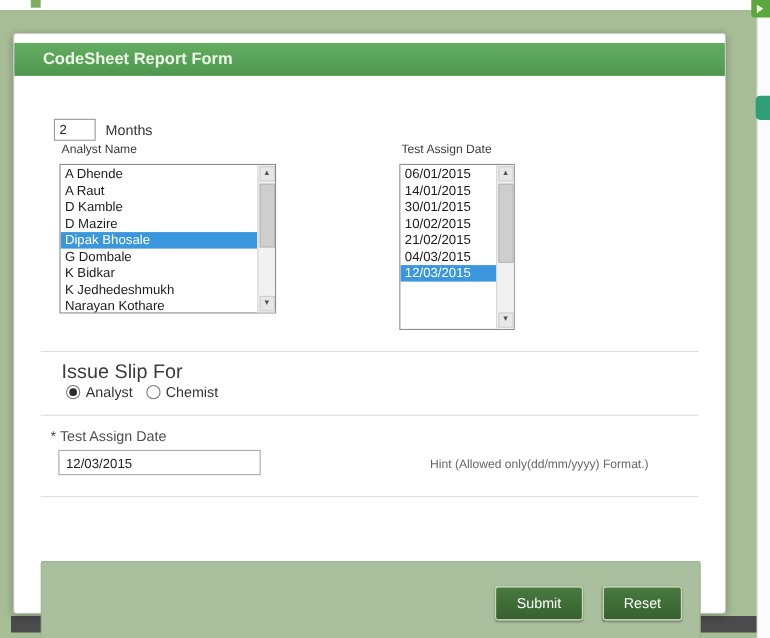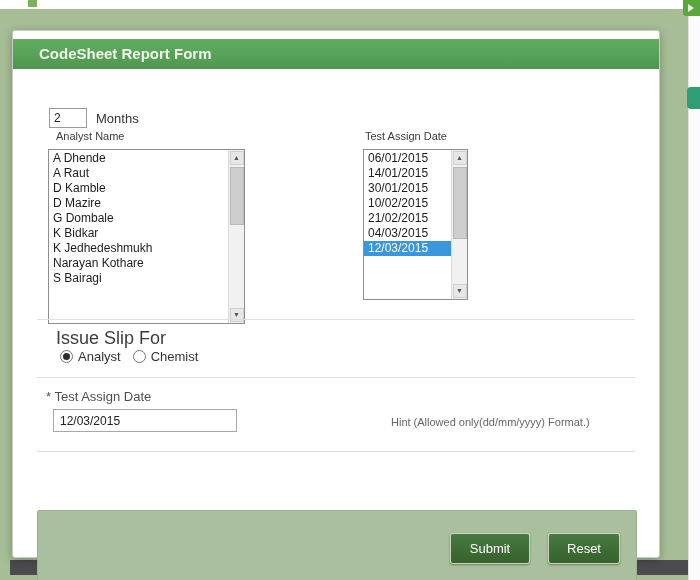--- a/index.html
+++ b/index.html
@@ -28,21 +28,21 @@
   .modal-title { display:block; padding-left:26px; line-height:30px; font-size:15px; font-weight:bold; color:#eef7e7; }
 
   .months-row { position:absolute; top:77px; left:36px; display:flex; align-items:center; gap:9px; font-size:13px; color:#333; }
   .months-input { width:38px; height:20px; border:1px solid #9a9a9a; font-size:12px; padding:0 4px; color:#222; font-family:inherit; }
 
   .col-label { position:absolute; font-size:11px; color:#3c3c3c; }
   .analyst-label { top:99px; left:43px; }
   .date-col-label { top:99px; left:352px; }
 
   .listbox { position:absolute; display:flex; border:1px solid #8e8e8e; background:#fff; }
-  .listbox.analyst { top:118px; left:35px; width:197px; height:175px; }
+  .listbox.analyst { top:118px; left:41px; width:197px; height:136px; }
   .listbox.dates   { top:118px; left:350px; width:105px; height:151px; }
   .list-items { flex:1; overflow:hidden; padding-top:1px; }
   .list-item { height:15px; line-height:15px; font-size:12px; padding-left:4px; color:#1c1c1c; white-space:nowrap; overflow:hidden; }
   .list-item.selected { background:#3a96dd; color:#fff; }
 
   .vscroll { width:16px; background:#f1f1f1; border-left:1px solid #d8d8d8; display:flex; flex-direction:column; align-items:center; padding:1px 0; }
   .scroll-btn { width:14px; height:14px; flex:0 0 auto; background:#e7e7e7; border:1px solid #cfcfcf; color:#555;
                 font-size:7px; line-height:12px; text-align:center; user-select:none; }
   .scroll-btn.down { margin-top:auto; }
   .scroll-thumb { width:14px; flex:0 0 auto; background:#cecece; border:1px solid #b8b8b8; margin-top:2px; }
@@ -101,20 +101,21 @@
 
     <div class="col-label analyst-label">Analyst Name</div>
     <div class="col-label date-col-label">Test Assign Date</div>
 
     <div class="listbox analyst">
       <div class="list-items">
           <div class="list-item">A Dhende</div>
           <div class="list-item">A Raut</div>
           <div class="list-item">D Kamble</div>
           <div class="list-item">D Mazire</div>
+          <div class="list-item selected">Dipak Bhosale</div>
           <div class="list-item">G Dombale</div>
           <div class="list-item">K Bidkar</div>
           <div class="list-item">K Jedhedeshmukh</div>
           <div class="list-item">Narayan Kothare</div>
           <div class="list-item">S Bairagi</div>
         </div>
       <div class="vscroll">
         <div class="scroll-btn up">▲</div>
         <div class="scroll-thumb"></div>
         <div class="scroll-btn down">▼</div>

